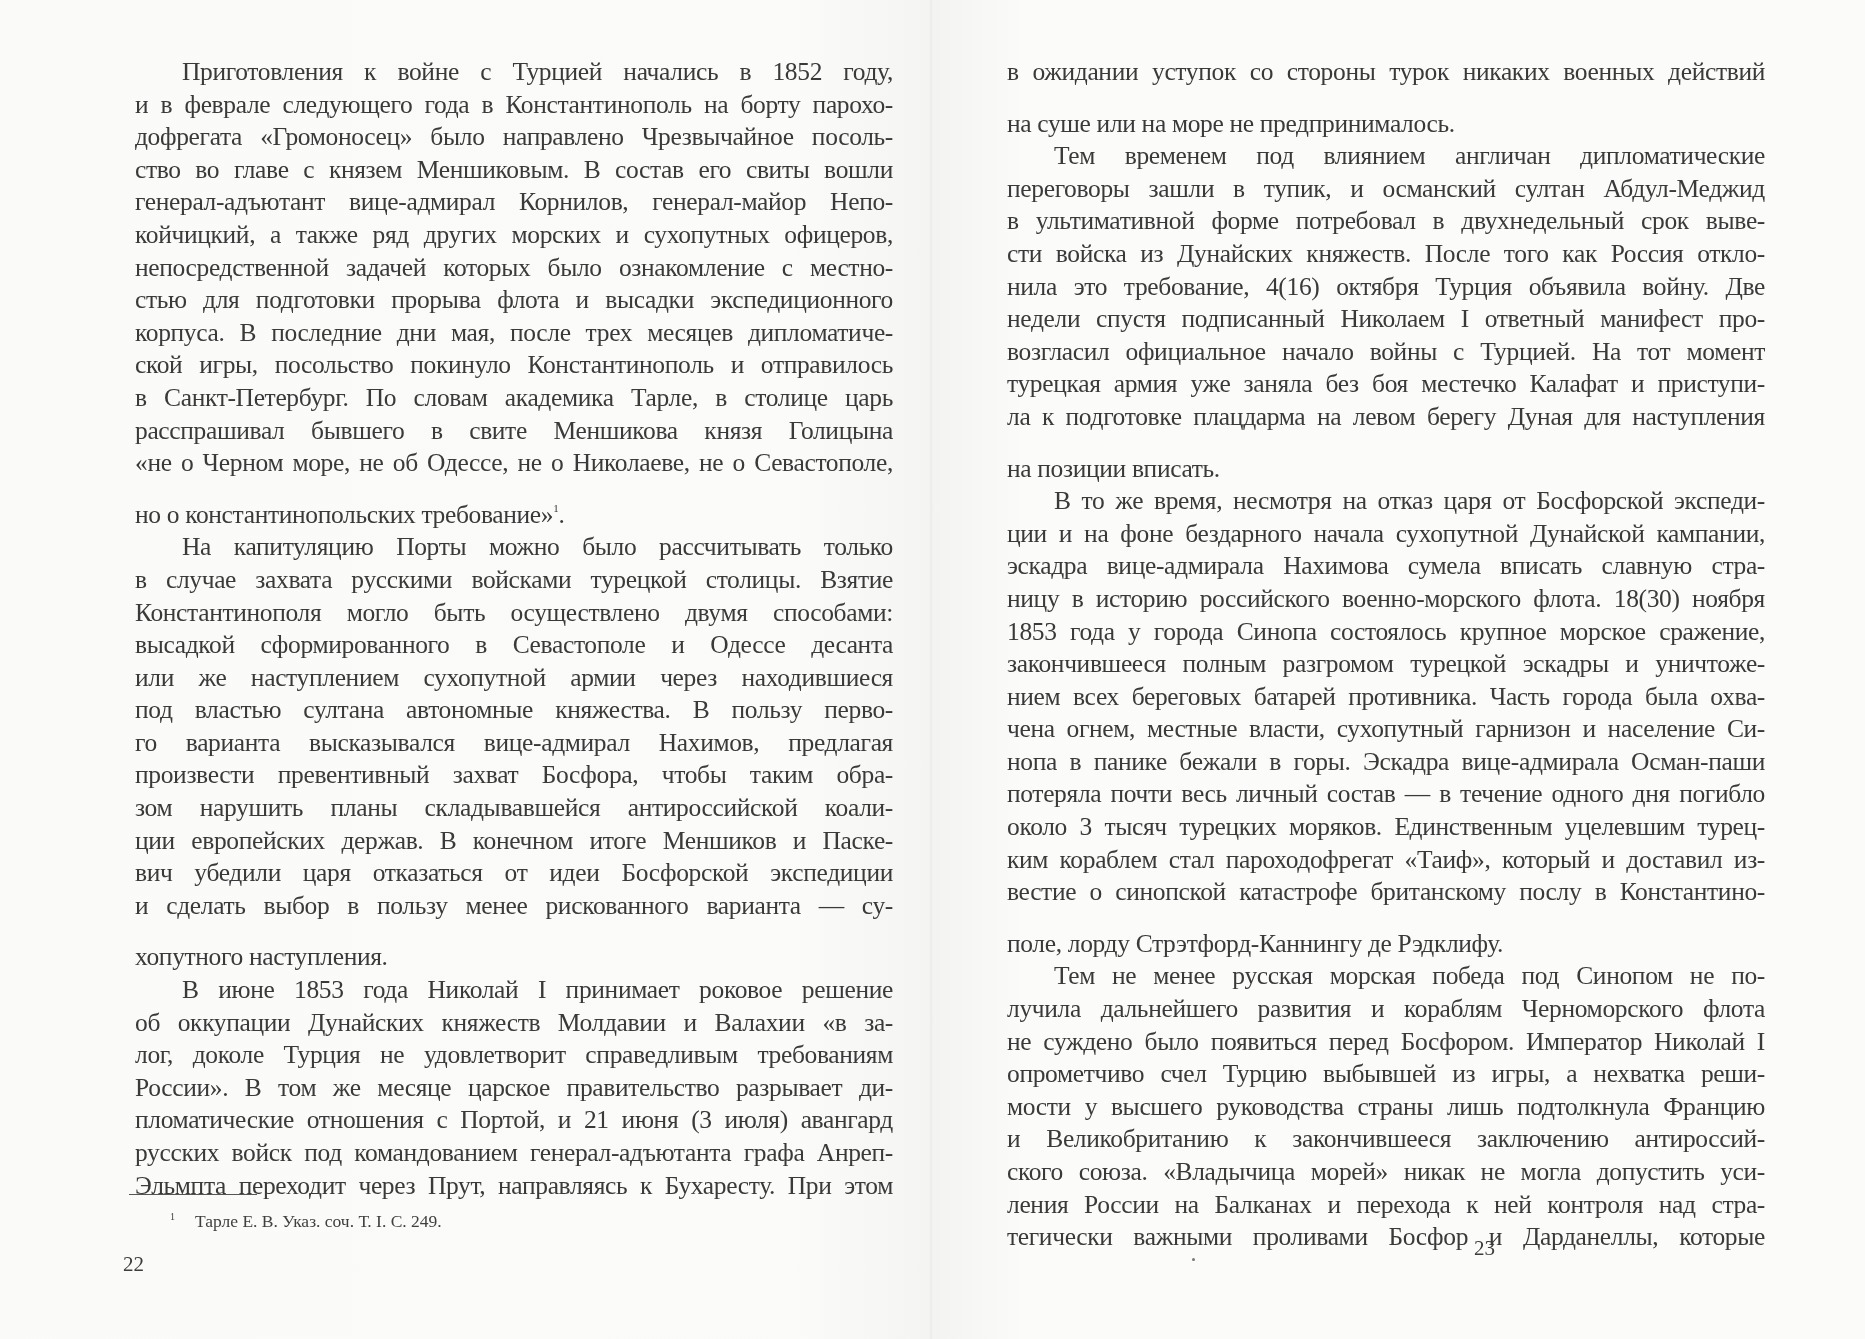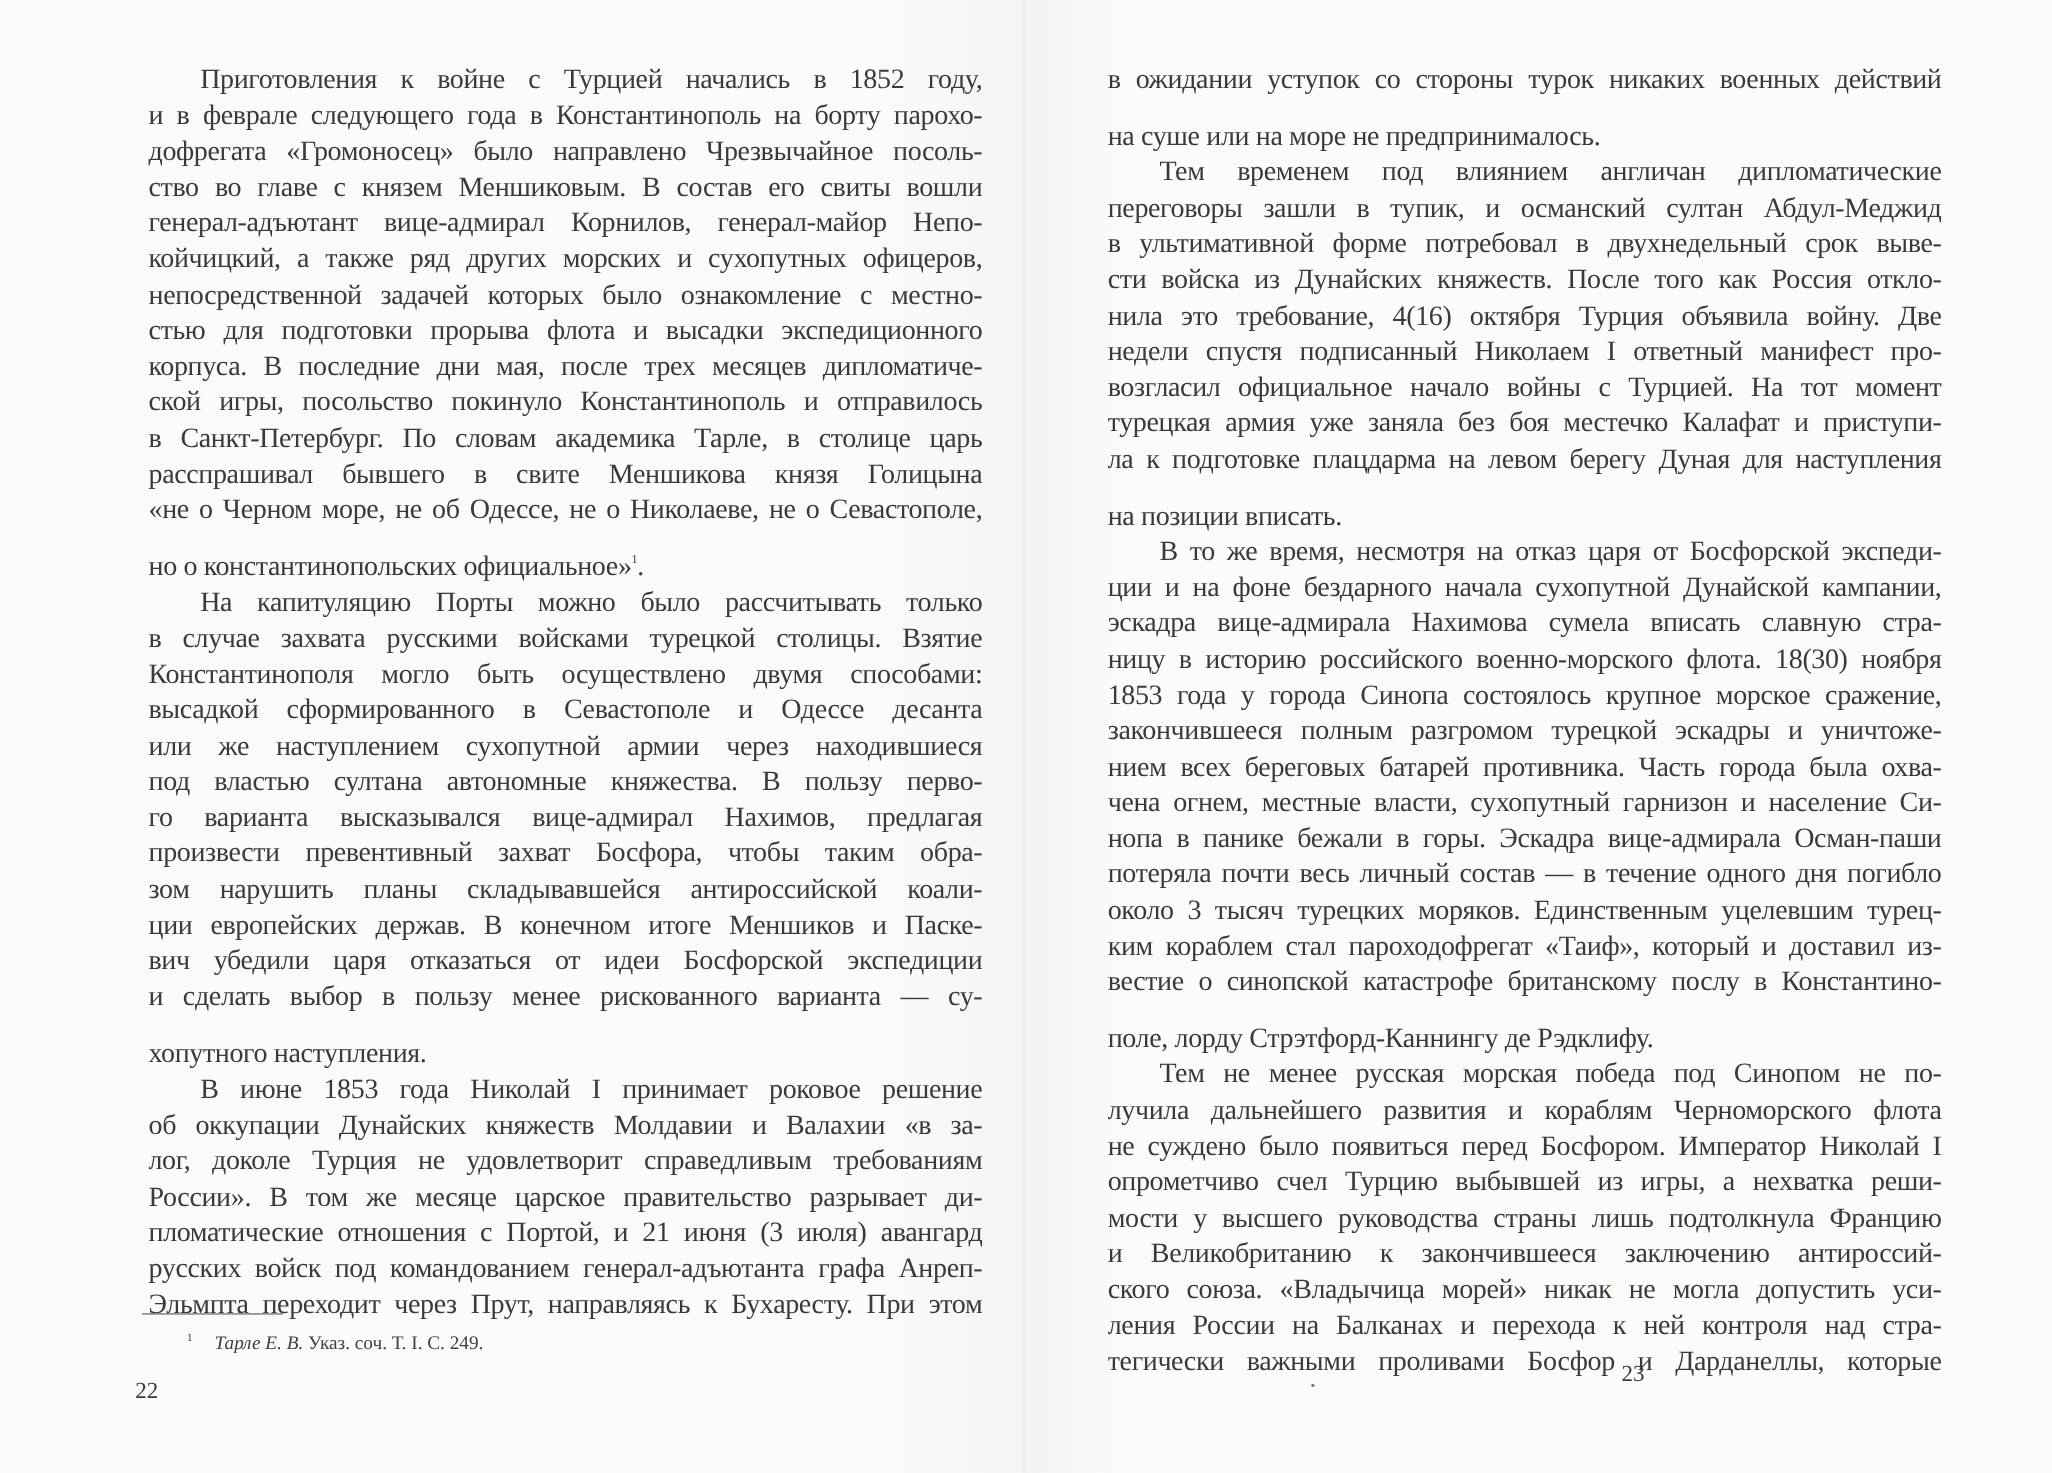--- a/index.html
+++ b/index.html
@@ -93,21 +93,20 @@
     line-height: 22px;
     white-space: nowrap;
     color: #404040;
   }
   .footnote .fn-num {
     font-size: 10px;
     vertical-align: 7px;
     margin-right: 20px;
   }
   .footnote .fn-author {
-    font-style: italic;
   }
   .page-number {
     position: absolute;
     font-size: 21px;
     color: #3c3c3c;
   }
   .page-left .page-number {
     left: 123px;
     top: 1252px;
   }
@@ -138,21 +137,21 @@
         <span class="line"><span>ство во главе с князем Меншиковым. В состав его свиты вошли</span></span>
         <span class="line"><span>генерал-адъютант вице-адмирал Корнилов, генерал-майор Непо-</span></span>
         <span class="line"><span>койчицкий, а также ряд других морских и сухопутных офицеров,</span></span>
         <span class="line"><span>непосредственной задачей которых было ознакомление с местно-</span></span>
         <span class="line"><span>стью для подготовки прорыва флота и высадки экспедиционного</span></span>
         <span class="line"><span>корпуса. В последние дни мая, после трех месяцев дипломатиче-</span></span>
         <span class="line"><span>ской игры, посольство покинуло Константинополь и отправилось</span></span>
         <span class="line"><span>в Санкт-Петербург. По словам академика Тарле, в столице царь</span></span>
         <span class="line"><span>расспрашивал бывшего в свите Меншикова князя Голицына</span></span>
         <span class="line"><span>«не о Черном море, не об Одессе, не о Николаеве, не о Севастополе,</span></span>
-        <span class="line last"><span>но о константинопольских официальное»</span><sup class="fn-ref">1</sup><span>.</span></span>
+        <span class="line last"><span>но о константинопольских требование»</span><sup class="fn-ref">1</sup><span>.</span></span>
         <span class="line indent"><span>На капитуляцию Порты можно было рассчитывать только</span></span>
         <span class="line"><span>в случае захвата русскими войсками турецкой столицы. Взятие</span></span>
         <span class="line"><span>Константинополя могло быть осуществлено двумя способами:</span></span>
         <span class="line"><span>высадкой сформированного в Севастополе и Одессе десанта</span></span>
         <span class="line"><span>или же наступлением сухопутной армии через находившиеся</span></span>
         <span class="line"><span>под властью султана автономные княжества. В пользу перво-</span></span>
         <span class="line"><span>го варианта высказывался вице-адмирал Нахимов, предлагая</span></span>
         <span class="line"><span>произвести превентивный захват Босфора, чтобы таким обра-</span></span>
         <span class="line"><span>зом нарушить планы складывавшейся антироссийской коали-</span></span>
         <span class="line"><span>ции европейских держав. В конечном итоге Меншиков и Паске-</span></span>

